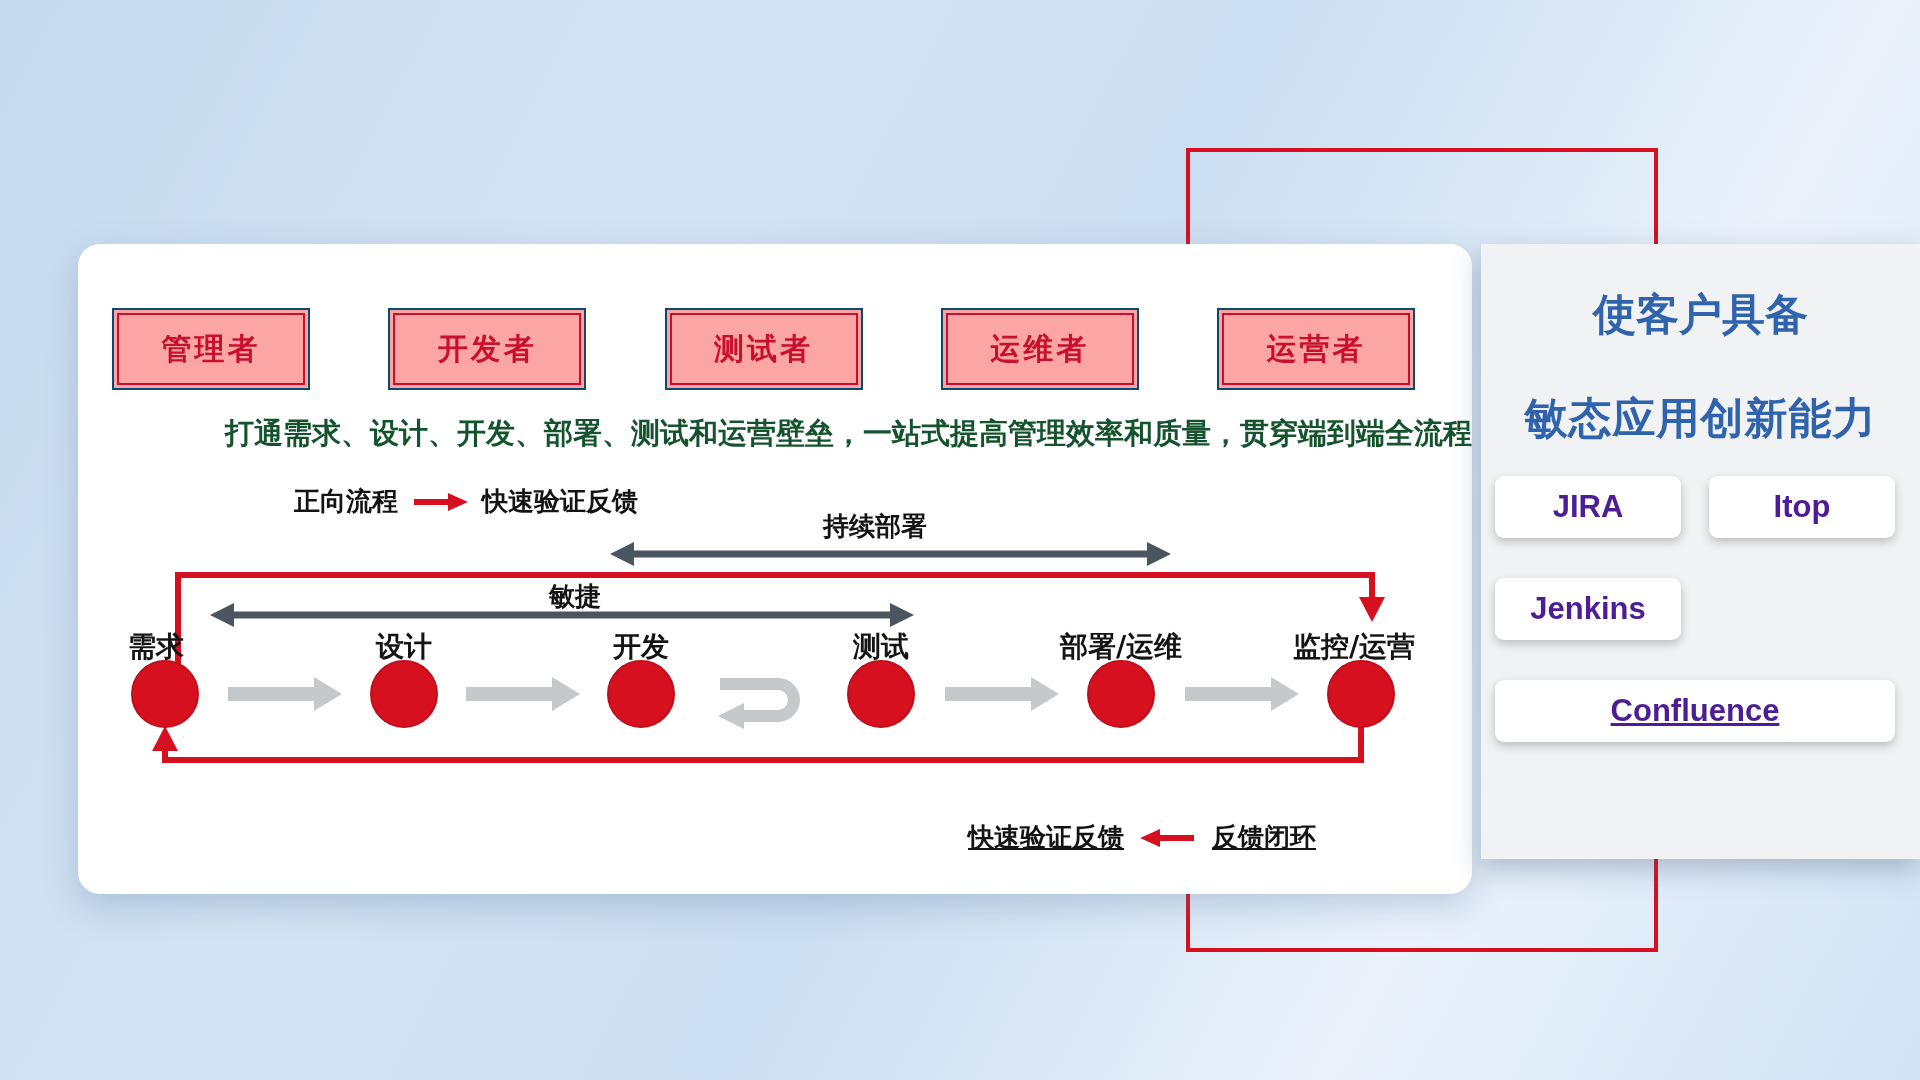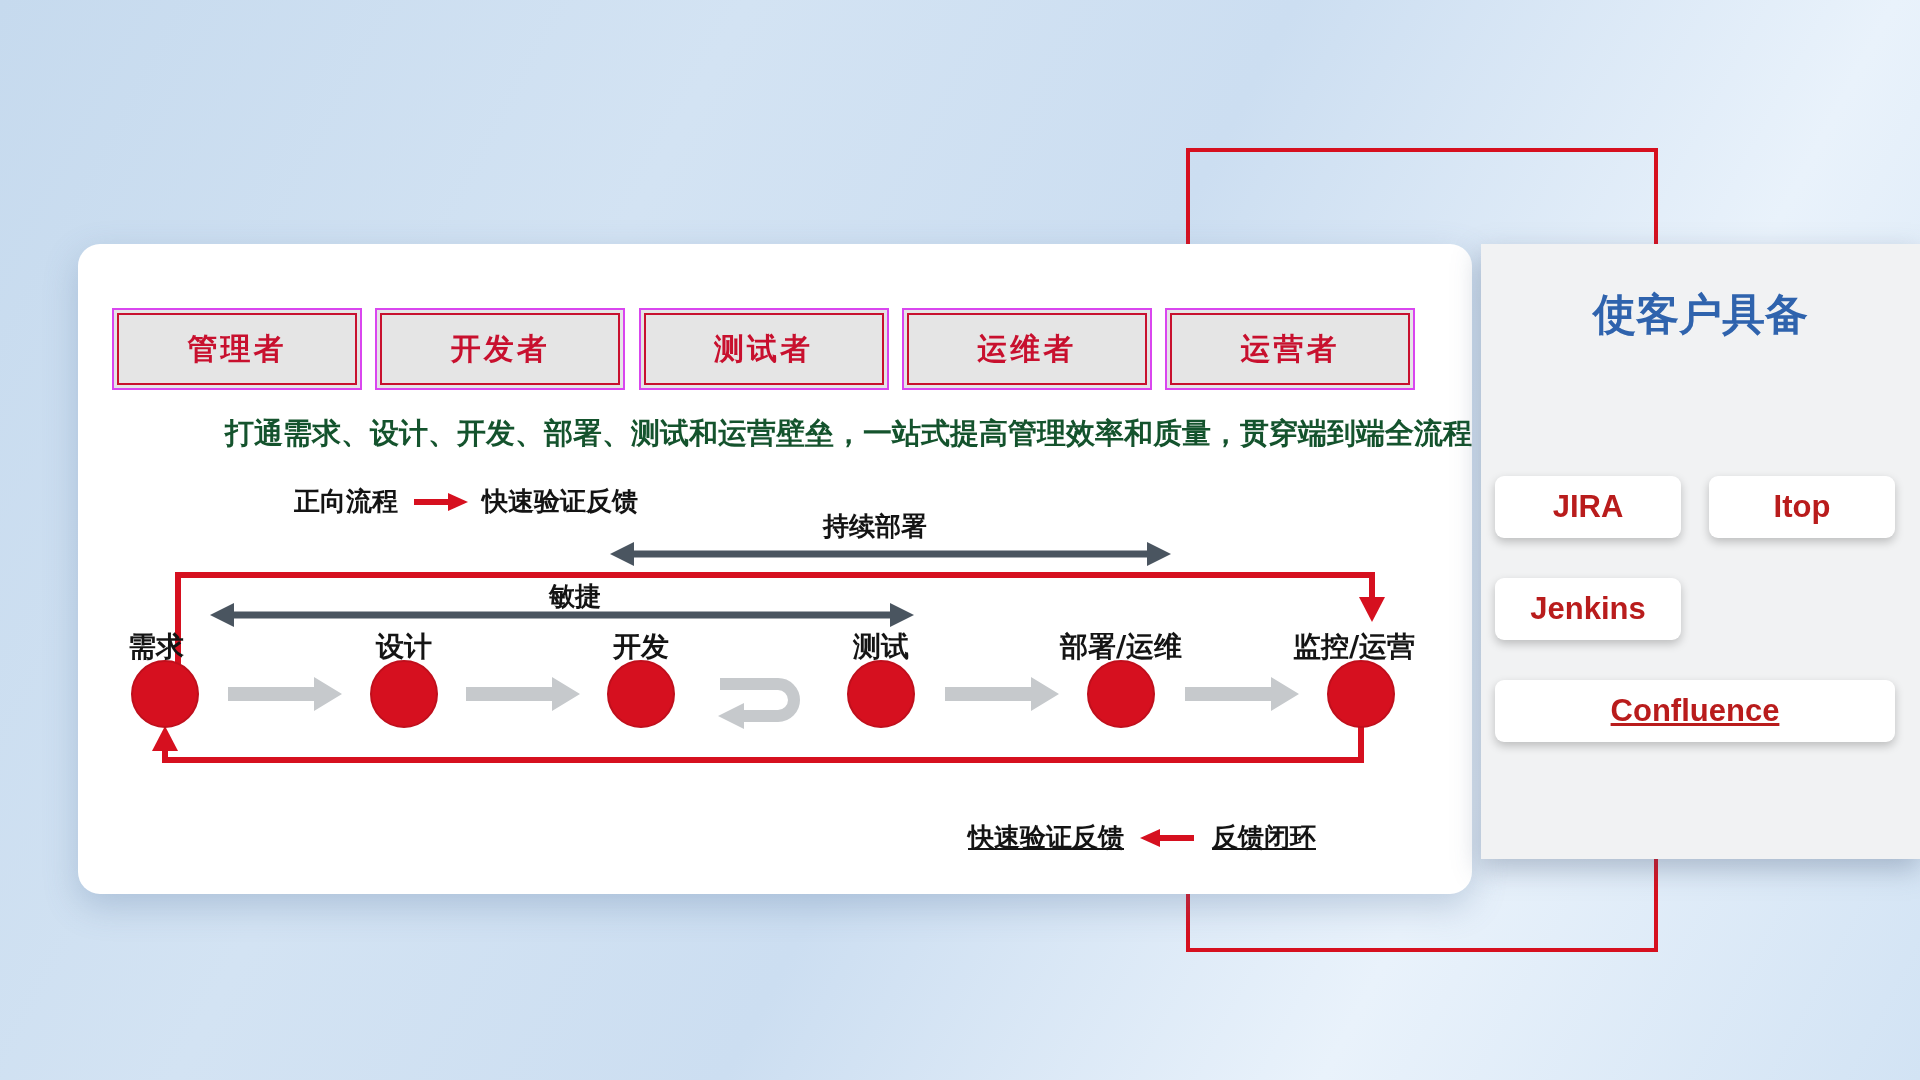--- a/index.html
+++ b/index.html
@@ -11,21 +11,21 @@
   .red-frame {
     position:absolute; left:1186px; top:148px; width:472px; height:804px;
     border:4px solid #d6101f; box-sizing:border-box;
   }
   .main-panel {
     position:absolute; left:78px; top:244px; width:1394px; height:650px;
     background:#ffffff; border-radius:22px;
     box-shadow:0 12px 34px rgba(90,120,160,.30);
   }
   .roles { position:absolute; left:34px; top:64px; width:1303px; display:flex; justify-content:space-between; }
-  .role-box { width:250px; height:82px; border:2px solid #d946ef; background:#e5e5e5; box-sizing:border-box; padding:3px; }
+  .role-box { width:198px; height:82px; border:2px solid #0c4a6e; background:#fca5a5; box-sizing:border-box; padding:3px; }
   .role-inner {
     width:100%; height:100%; border:2px solid #c8102e; box-sizing:border-box;
     display:flex; align-items:center; justify-content:center;
     font-size:30px; font-weight:bold; color:#c8102e; letter-spacing:3px;
   }
   .desc {
     position:absolute; left:0; right:0; top:170px; text-align:right;
     font-size:29px; font-weight:bold; color:#14532d; white-space:nowrap;
   }
   .legend-forward {
@@ -53,21 +53,21 @@
   .side-title .t1 { margin-top:42px; }
   .side-title .t2 { margin-top:46px; letter-spacing:1px; }
   .tools {
     position:absolute; left:14px; top:232px; width:400px;
     display:grid; grid-template-columns:1fr 1fr; gap:40px 28px;
   }
   .tool {
     height:62px; background:#ffffff; border-radius:9px;
     box-shadow:0 4px 10px rgba(0,0,0,.22);
     display:flex; align-items:center; justify-content:center;
-    font-family:"Liberation Sans",sans-serif; font-size:31px; font-weight:bold; color:#b91c1c;
+    font-family:"Liberation Sans",sans-serif; font-size:31px; font-weight:bold; color:#4c1d95;
   }
   .tool.wide { grid-column:1 / span 2;text-decoration:underline; }
 </style>
 </head>
 <body>
 
 <div class="stage">
 
   <div class="red-frame"></div>
 
@@ -164,20 +164,21 @@
         <line x1="18" y1="10" x2="54" y2="10" stroke="#d6101f" stroke-width="6"></line>
       </svg>
       <span>反馈闭环</span>
     </div>
 
   </div>
 
   <div class="side-panel">
     <div class="side-title">
       <div class="t1">使客户具备</div>
+      <div class="t2">敏态应用创新能力</div>
     </div>
     <div class="tools">
       <div class="tool">JIRA</div>
       <div class="tool">Itop</div>
       <div class="tool">Jenkins</div>
       <div class="tool wide">Confluence</div>
     </div>
   </div>
 
 </div>

